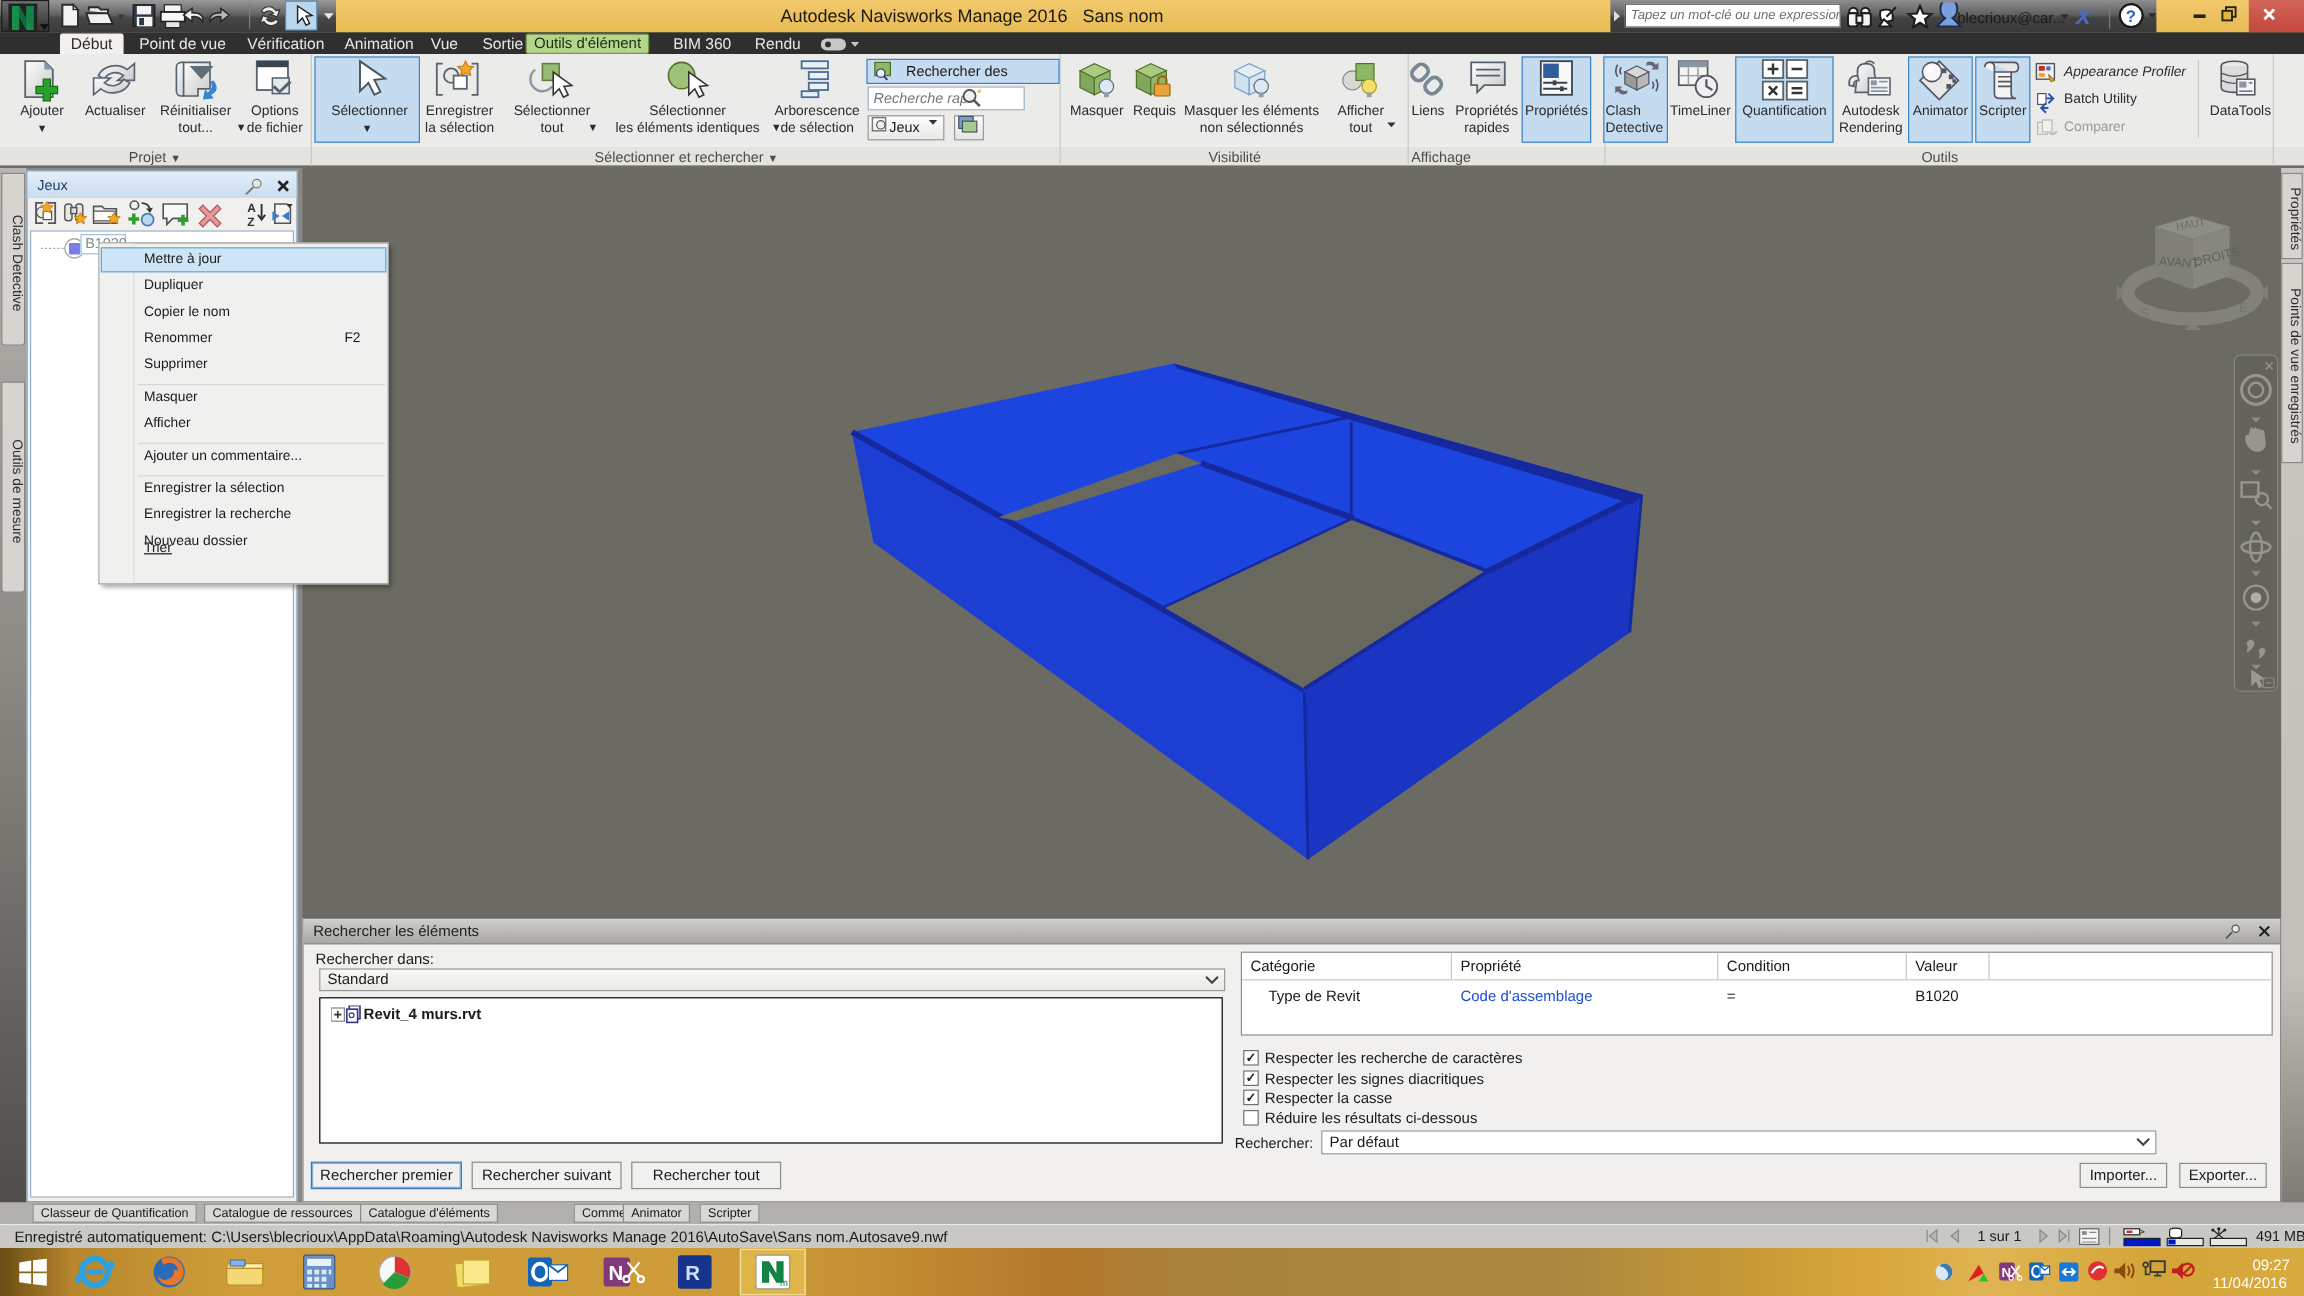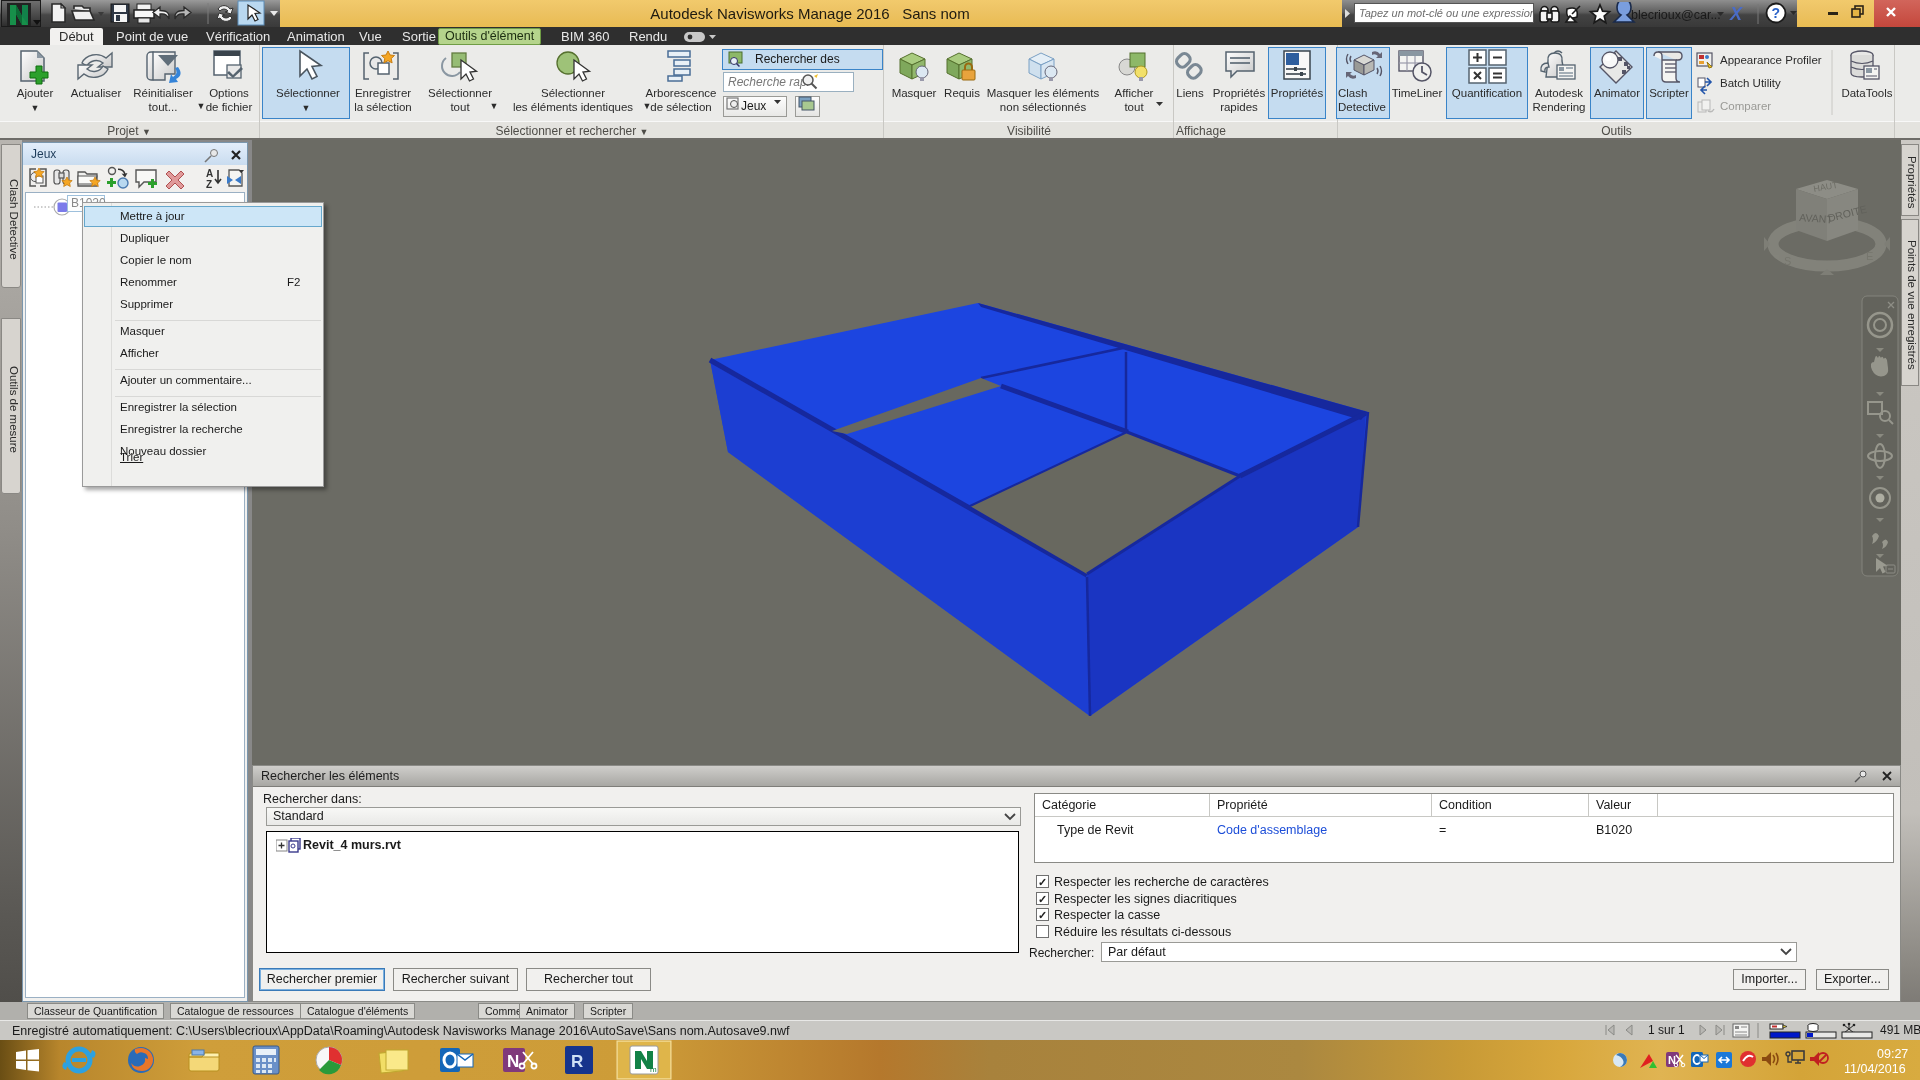--- a/index.html
+++ b/index.html
@@ -479,21 +479,21 @@
   <div class="abs bigbtn-label" style="left:1104px;top:86px;width:60px;">Afficher<br>tout</div>
   <div class="abs bigbtn-label" style="left:1170px;top:86px;width:40px;">Liens</div>
   <div class="abs bigbtn-label" style="left:1207px;top:86px;width:64px;">Propriétés<br>rapides</div>
   <div class="abs bigbtn-label" style="left:1266px;top:86px;width:62px;">Propriétés</div>
   <div class="abs bigbtn-label" style="left:1338px;top:86px;width:28px;">Clash<br>Detective</div>
   <div class="abs bigbtn-label" style="left:1387px;top:86px;width:60px;">TimeLiner</div>
   <div class="abs bigbtn-label" style="left:1446px;top:86px;width:82px;">Quantification</div>
   <div class="abs bigbtn-label" style="left:1528px;top:86px;width:62px;">Autodesk<br>Rendering</div>
   <div class="abs bigbtn-label" style="left:1589px;top:86px;width:56px;">Animator</div>
   <div class="abs bigbtn-label" style="left:1644px;top:86px;width:50px;">Scripter</div>
-  <div class="abs bigbtn-label" style="left:1720px;top:53px;text-align:center;">Appearance Profiler</div>
+  <div class="abs bigbtn-label" style="left:1720px;top:53px;text-align:center;font-style:italic;">Appearance Profiler</div>
   <div class="abs bigbtn-label" style="left:1720px;top:76px;text-align:left;">Batch Utility</div>
   <div class="abs bigbtn-label" style="left:1720px;top:99px;text-align:left;color:#9a9a96;">Comparer</div>
   <div class="abs bigbtn-label" style="left:1836px;top:86px;width:62px;">DataTools</div>
 
   <div class="abs" id="leftstrip"></div>
   <div class="abs vtab-l" style="top:144px;height:144px;padding-top:6px;">Clash Detective</div>
   <div class="abs vtab-l" style="top:318px;height:176px;padding-top:6px;">Outils de mesure</div>
   <div class="abs" id="jeux">
     <div class="abs" id="jeux-title">Jeux</div>
     <svg class="abs" style="left:180px;top:5px" width="44" height="15" viewBox="0 0 44 15">

